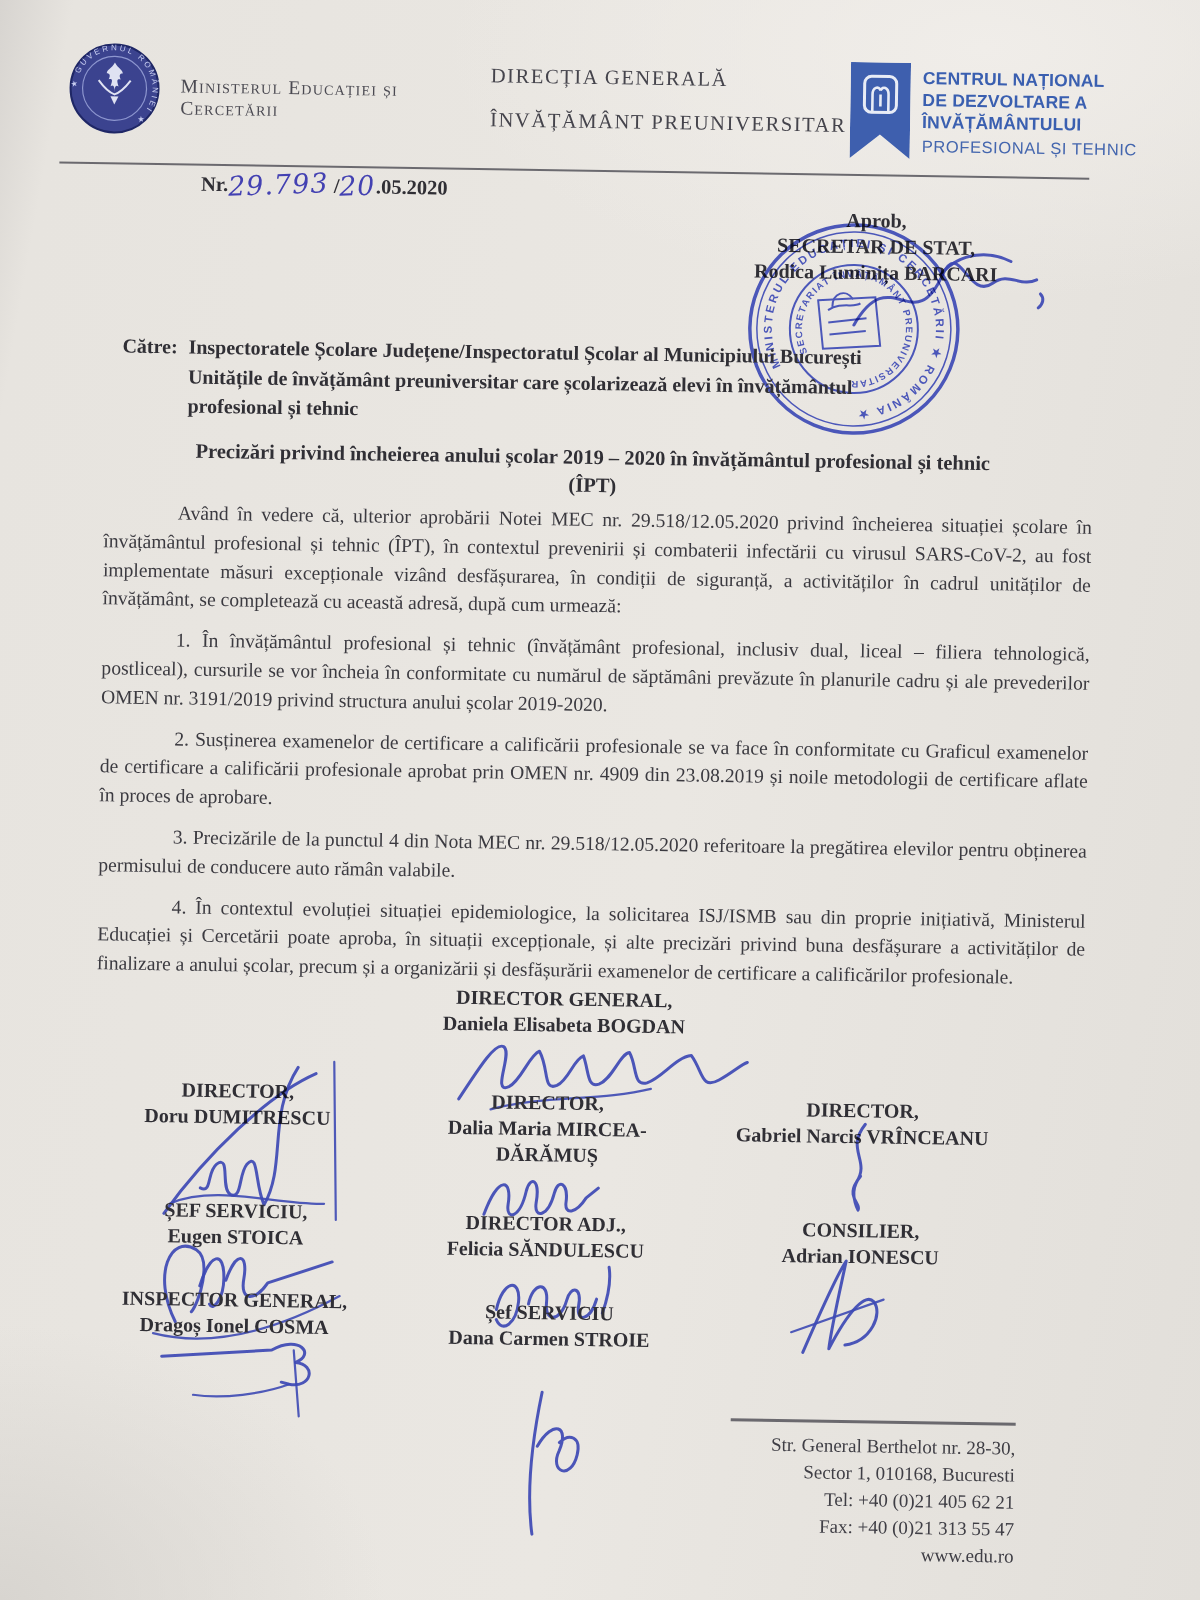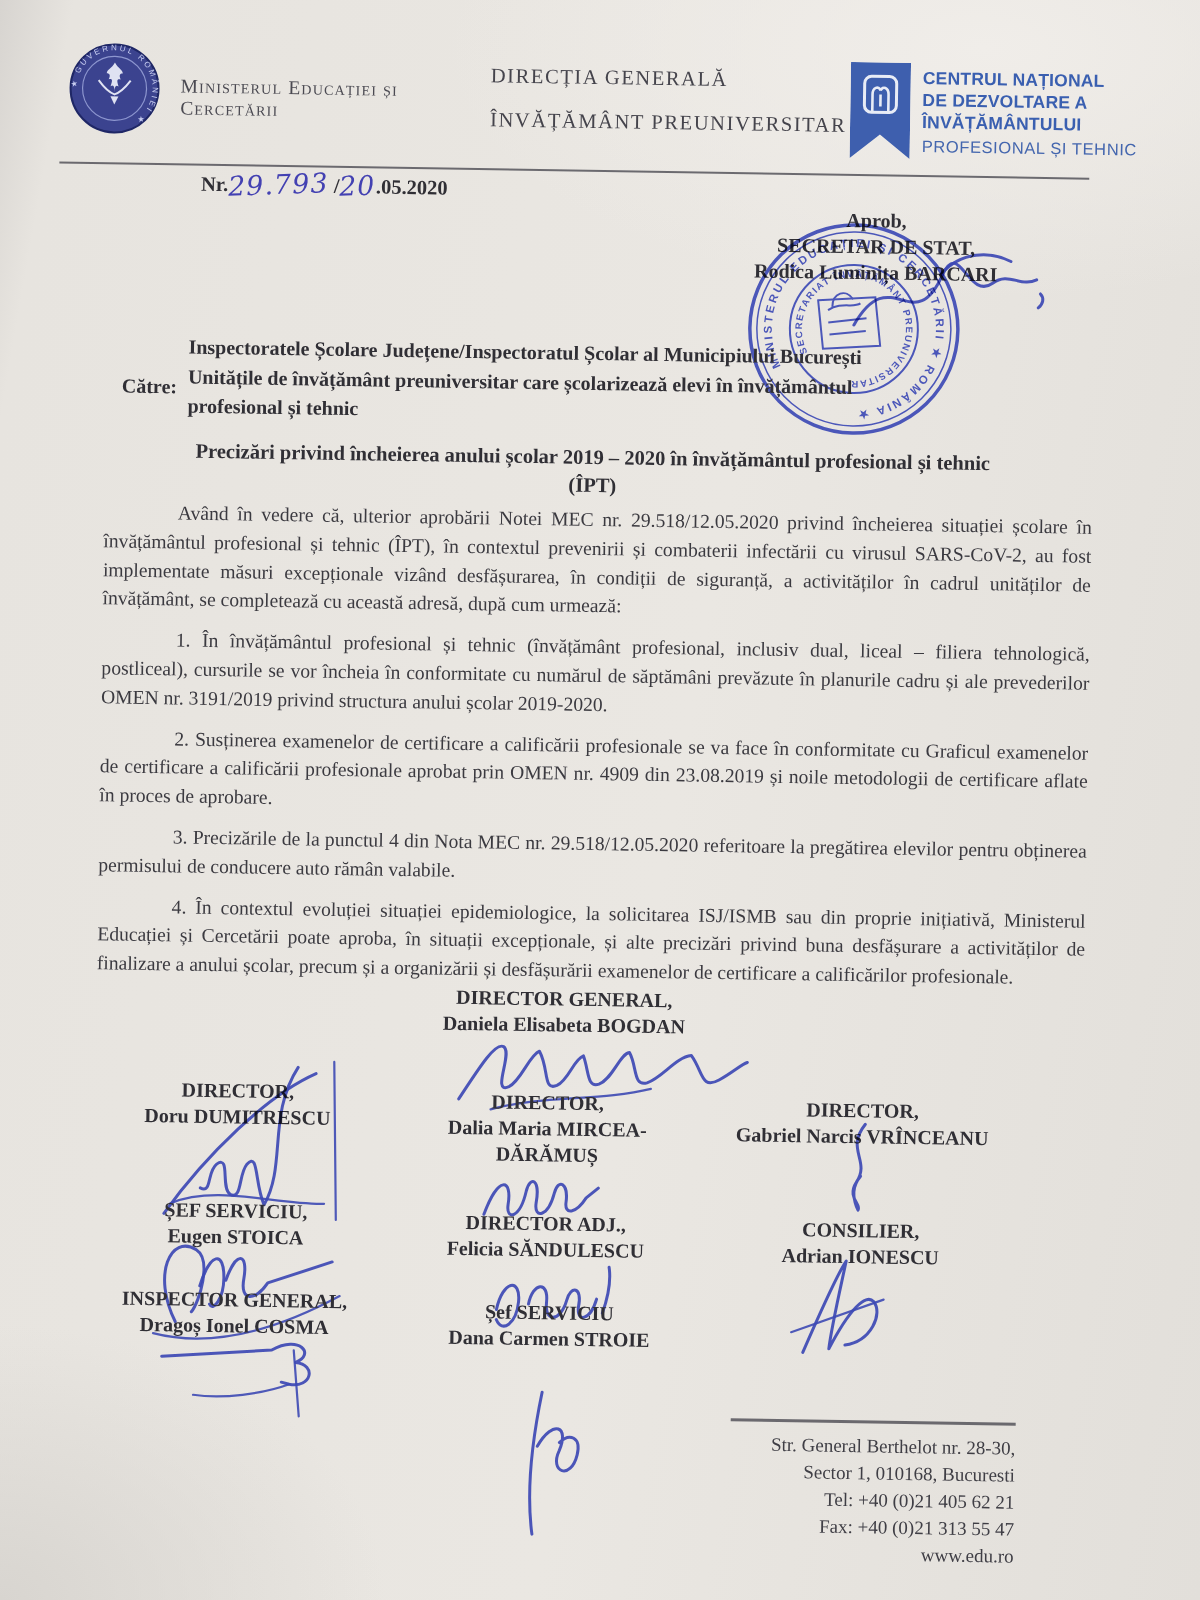--- a/index.html
+++ b/index.html
@@ -115,21 +115,21 @@
       <path d="M102,90 C106,76 120,76 124,88"></path>
     </g>
   </svg>
 
   <svg class="abs blend" style="left:845px;top:225px;" width="210" height="140" viewBox="0 0 210 140">
     <path class="sig" d="M14,96 C50,30 74,110 102,44 C118,8 128,70 152,52 C168,40 180,56 196,48"></path>
     <path class="sig" d="M100,44 C120,20 150,20 170,30"></path>
     <path class="sig" d="M200,62 C204,66 203,72 198,76"></path>
   </svg>
 
-  <div class="abs catre b" style="left:128px;top:339px;margin-top:40px;">Către:</div>
+  <div class="abs catre b" style="left:128px;top:339px;">Către:</div>
   <div class="abs catre" style="left:194px;top:339px;width:800px;">
     <div class="b">Inspectoratele Școlare Județene/Inspectoratul Școlar al Municipiului București</div>
     <div class="b">Unitățile de învățământ preuniversitar care școlarizează elevi în învățământul</div>
     <div class="b">profesional și tehnic</div>
   </div>
 
   <div class="abs title center" style="left:100px;top:443px;width:1000px;">
     <div class="b">Precizări privind încheierea anului școlar 2019 – 2020 în învățământul profesional și tehnic</div>
     <div class="b">(ÎPT)</div>
   </div>

